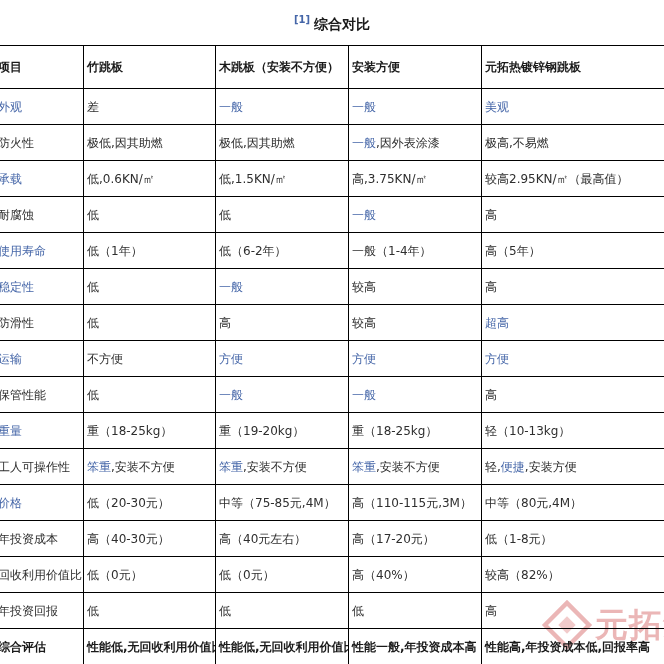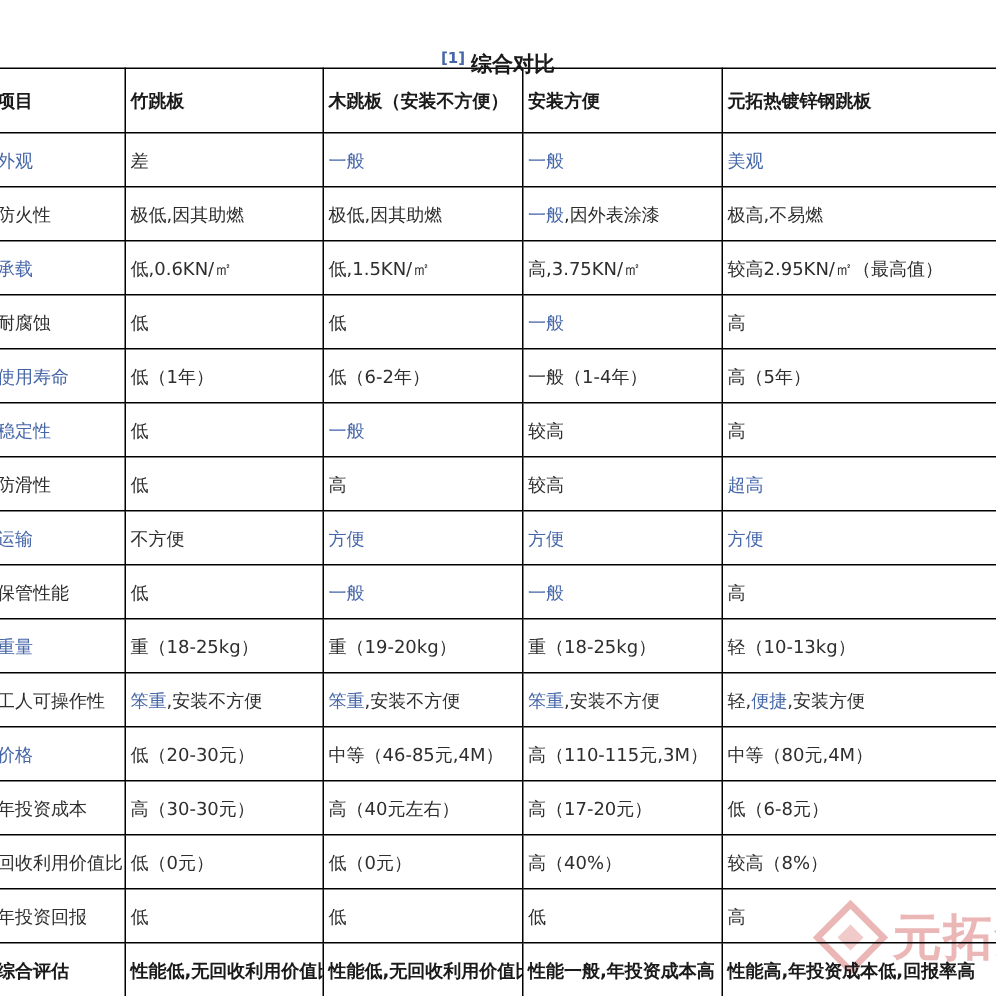--- a/index.html
+++ b/index.html
@@ -3,21 +3,21 @@
 <meta charset="utf-8">
 <style>
   html,body{margin:0;padding:0;}
   body{
     width:664px;height:664px;overflow:hidden;position:relative;
     background:#ffffff;
     font-family:"DejaVu Sans","Liberation Sans",sans-serif;
     color:var(--text,#2e2e2e);
   }
   .title{
-    position:absolute;top:34px;left:0;width:664px;text-align:center;
+    position:absolute;top:14px;left:0;width:664px;text-align:center;
     font-size:14px;font-weight:bold;color:#1a1a1a;z-index:2;
   }
   .title sup{
     font-size:10px;font-weight:bold;color:var(--link,#4566a8);
     margin-right:4px;vertical-align:super;
   }
   table.cmp{
     position:absolute;top:45px;left:-6px;z-index:1;
     border-collapse:collapse;table-layout:fixed;width:707px;
     background:transparent;
@@ -150,37 +150,37 @@
       <tr>
         <td><span>工人可操作性</span></td>
         <td><span class="lnk">笨重</span><span>,安装不方便</span></td>
         <td><span class="lnk">笨重</span><span>,安装不方便</span></td>
         <td><span class="lnk">笨重</span><span>,安装不方便</span></td>
         <td><span>轻,</span><span class="lnk">便捷</span><span>,安装方便</span></td>
       </tr>
       <tr>
         <td><span class="lnk">价格</span></td>
         <td><span>低（20-30元）</span></td>
-        <td><span>中等（46-85元,4M）</span></td>
+        <td><span>中等（75-85元,4M）</span></td>
         <td><span>高（110-115元,3M）</span></td>
         <td><span>中等（80元,4M）</span></td>
       </tr>
       <tr>
         <td><span>年投资成本</span></td>
-        <td><span>高（30-30元）</span></td>
+        <td><span>高（40-30元）</span></td>
         <td><span>高（40元左右）</span></td>
         <td><span>高（17-20元）</span></td>
-        <td><span>低（6-8元）</span></td>
+        <td><span>低（1-8元）</span></td>
       </tr>
       <tr>
         <td><span>回收利用价值比</span></td>
         <td><span>低（0元）</span></td>
         <td><span>低（0元）</span></td>
         <td><span>高（40%）</span></td>
-        <td><span>较高（8%）</span></td>
+        <td><span>较高（82%）</span></td>
       </tr>
       <tr>
         <td><span>年投资回报</span></td>
         <td><span>低</span></td>
         <td><span>低</span></td>
         <td><span>低</span></td>
         <td><span>高</span></td>
       </tr>
       <tr class="bold">
         <td><span>综合评估</span></td>

